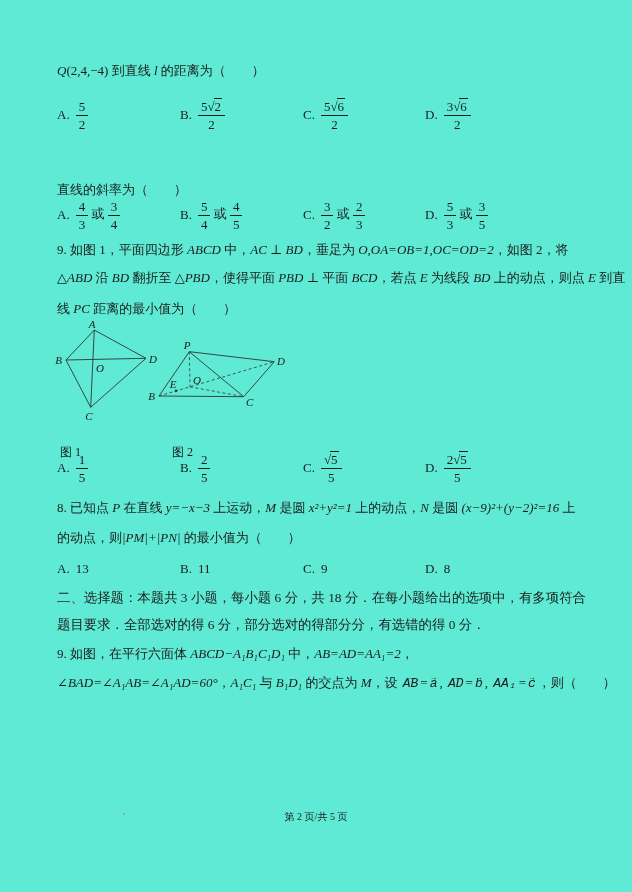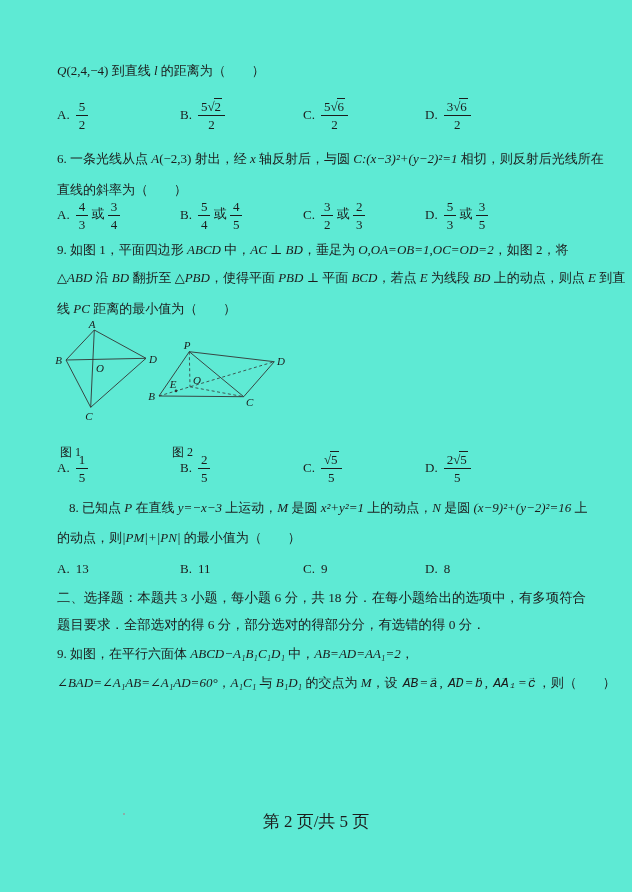--- a/index.html
+++ b/index.html
@@ -28,27 +28,27 @@
   .rsign{letter-spacing:-1px;}
   .rad{border-top:1px solid #1c1c1c;padding:0 1px;}
   
   .vec{position:relative;font-style:italic;display:inline-block;margin:0 2px;line-height:18px;font-family:Liberation Mono, monospace;}
   .vec .arrow{position:absolute;top:-6px;left:50%;transform:translateX(-50%);
               font-size:8px;font-style:normal;}
   
   .fig{position:absolute;}
   svg text{font-family:"Liberation Serif","DejaVu Serif",serif;font-size:11px;font-style:italic;fill:#1c1c1c;}
   .fig-caption{position:absolute;width:60px;text-align:left;font-size:12px;font-style:normal;margin-top:20px;}
-  .footer{position:absolute;top:810px;left:0;right:0;text-align:center;font-size:17px;}
+  .footer{position:absolute;top:810px;left:0;right:0;text-align:center;font-size:10px;}
   .speck{position:absolute;left:123px;top:813px;width:2px;height:2px;background:#9a9a9a;border-radius:50%;}
   
   #p-q5l1{top:62px;}   #p-q5o{top:96px;}
   #p-q6l1{top:150px;}  #p-q6l2{top:181px;} #p-q6o{top:196px;}
   #p-q7l1{top:241px;}  #p-q7l2{top:269px;} #p-q7l3{top:300px;text-align:right;} #p-q7o{top:449px;}
-  #p-q8l1{top:499px;margin-left:12px;}  #p-q8l2{top:529px;} #p-q8o{top:561px;}
+  #p-q8l1{top:499px;}  #p-q8l2{top:529px;} #p-q8o{top:561px;}
   #p-s2l1{top:589px;}  #p-s2l2{top:616px;}
   #p-q9l1{top:645px;}  #p-q9l2{top:674px;}
   #fig1{left:42px;top:320px;} #fig2{left:146px;top:338px;}
   #cap1{left:60px;top:424px;} #cap2{left:172px;top:424px;}
 </style>
 </head>
 <body>
 
 <div class="page">
 
@@ -77,21 +77,20 @@
       </span>
       <span class="opt">
         <span class="opt-label">D.</span>
         <span class="opt-body"><span class="frac">
             <span class="num"><span class="txt">3</span><span class="sqrt"><span class="rsign">√</span><span class="rad">6</span></span></span>
             <span class="den"><span class="txt">2</span></span>
           </span></span>
       </span>
     </div>
 
-  <div class="line" id="p-q6l1"><span class="txt">6. 一条光线从点 </span><span class="math">A</span><span class="txt">(−2,3)</span><span class="txt"> 射出，经 </span><span class="math">x</span><span class="txt"> 轴反射后，与圆 </span><span class="math">C:(x−3)²+(y−2)²=1</span><span class="txt"> 相切，则反射后光线所在</span></div>
   <div class="line" id="p-q6l2"><span class="txt">直线的斜率为（　　）</span></div>
   <div class="opts" id="p-q6o">
       <span class="opt">
         <span class="opt-label">A.</span>
         <span class="opt-body"><span class="frac">
             <span class="num"><span class="txt">4</span></span>
             <span class="den"><span class="txt">3</span></span>
           </span><span class="txt"> 或 </span><span class="frac">
             <span class="num"><span class="txt">3</span></span>
             <span class="den"><span class="txt">4</span></span>

